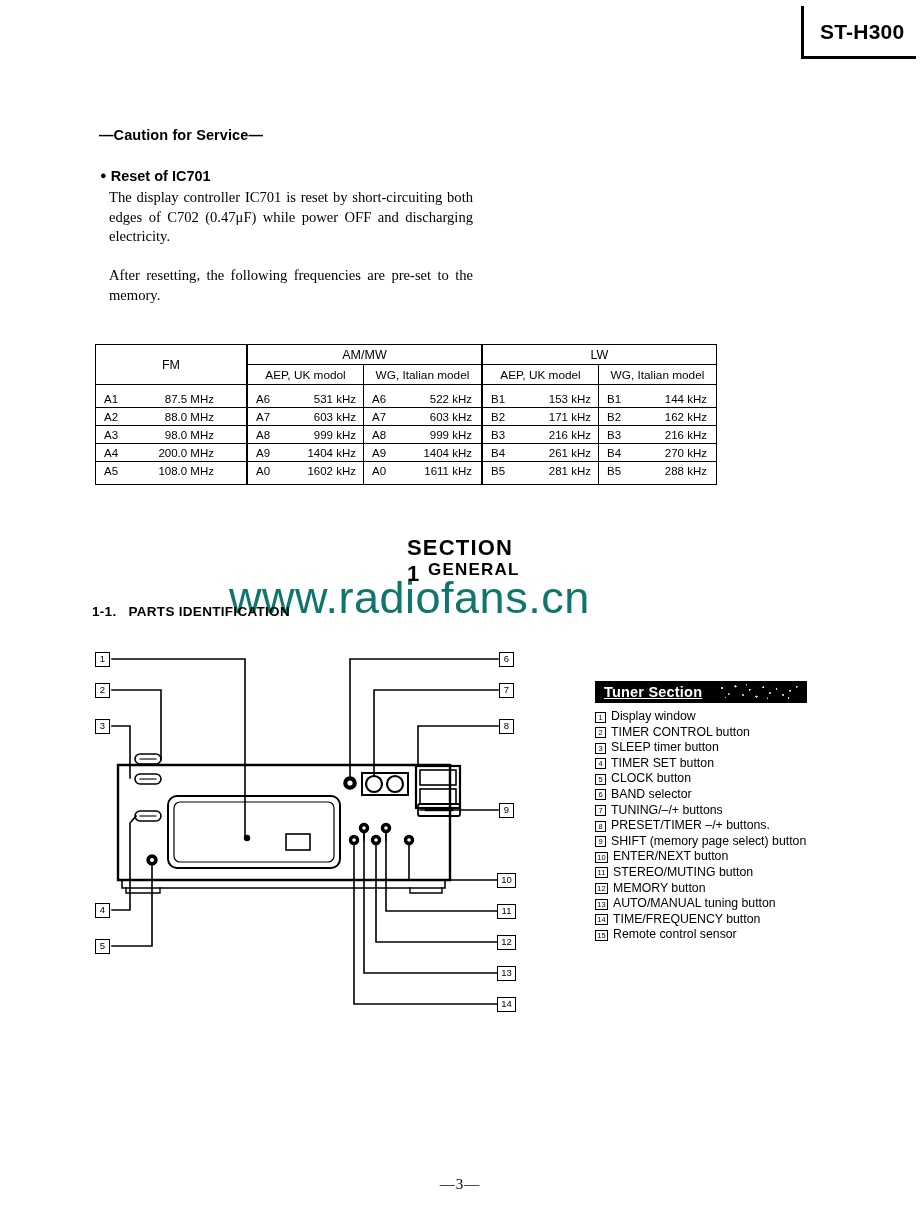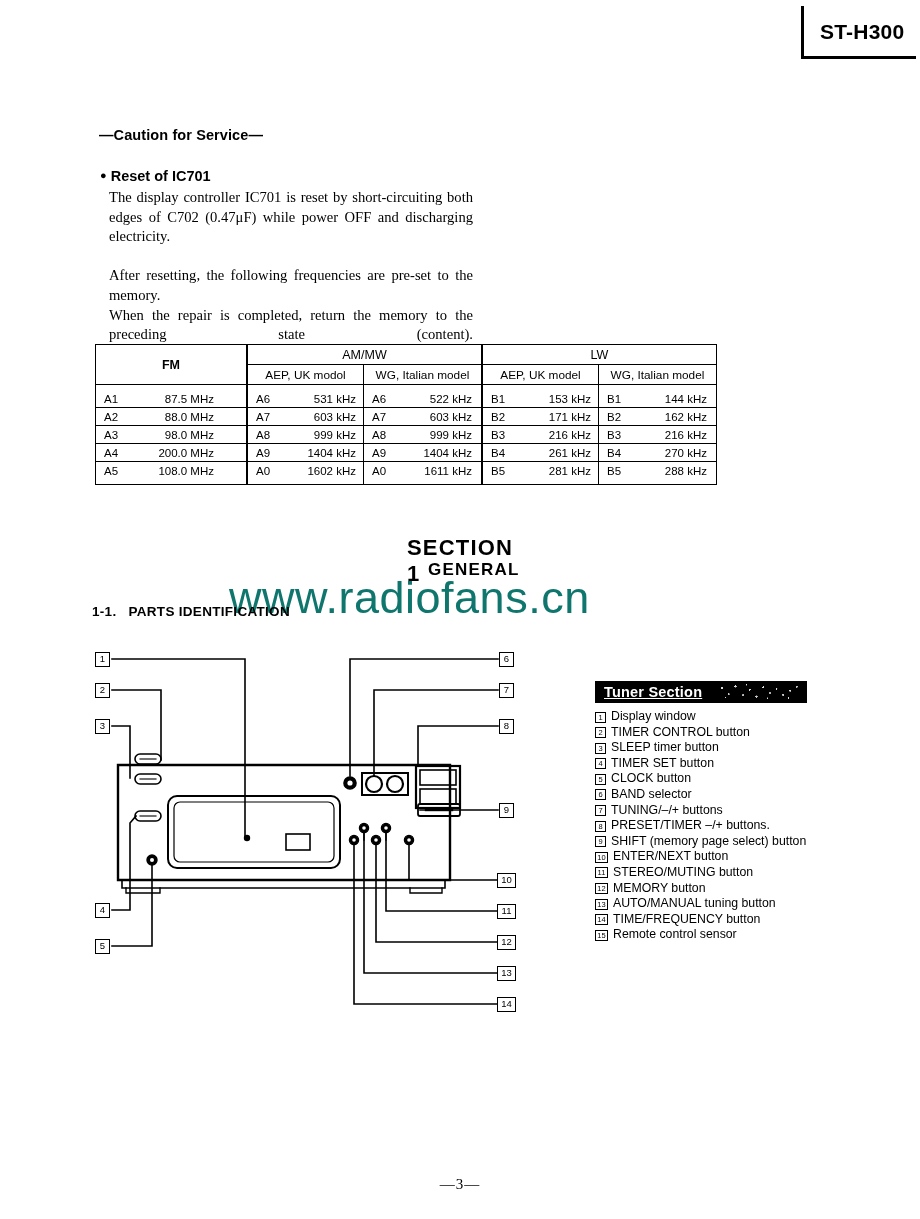--- a/index.html
+++ b/index.html
@@ -283,27 +283,26 @@
 
 <div id="caution-heading">—Caution for Service—</div>
 
 <div id="reset-heading">
   <span class="bullet">●</span><span>Reset of IC701</span>
 </div>
 
 <div id="reset-body">
   <p class="j">The display controller IC701 is reset by short-circuiting both edges of C702 (0.47μF) while power OFF and discharging electricity.</p>
   <p>After resetting, the following frequencies are pre-set to the memory.</p>
-  <p class="j">When the repair is completed, return the memory to the preceding state (content).</p>
 </div>
 
 <table id="freq-table">
   <thead>
     <tr>
-      <th rowspan="2" class="band" style="width:138px;font-weight:bold;">FM</th>
+      <th rowspan="2" class="band" style="width:138px;">FM</th>
       <th colspan="2" class="band thick-l">AM/MW</th>
       <th colspan="2" class="band thick-l">LW</th>
     </tr>
     <tr>
       <th class="thick-l" style="width:102px;">AEP, UK modol</th>
       <th style="width:105px;">WG, Italian model</th>
       <th class="thick-l" style="width:100px;">AEP, UK model</th>
       <th style="width:105px;">WG, Italian model</th>
     </tr>
   </thead>

